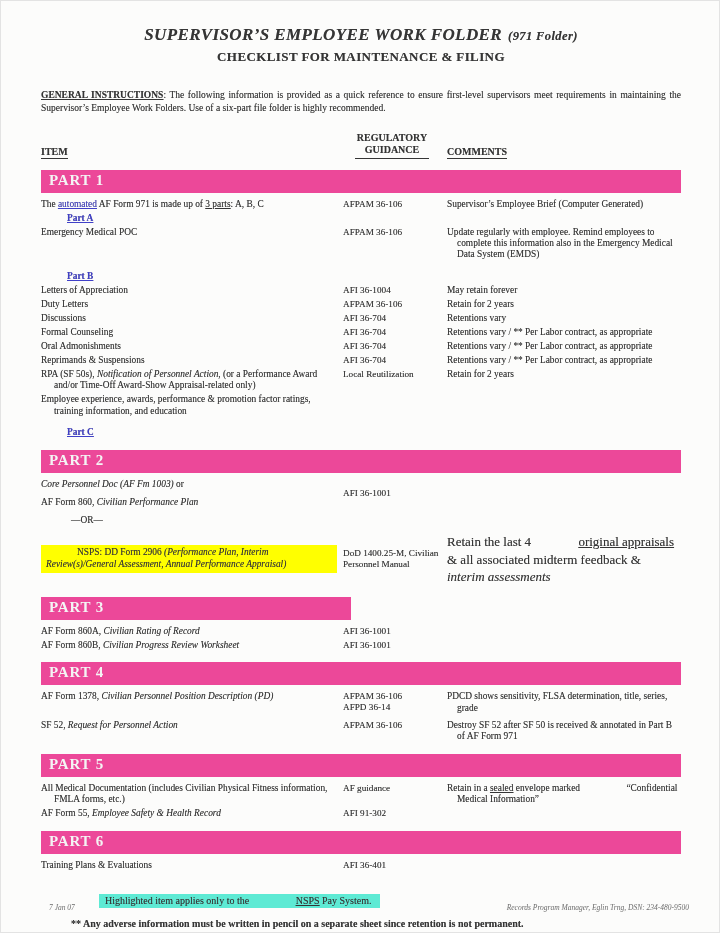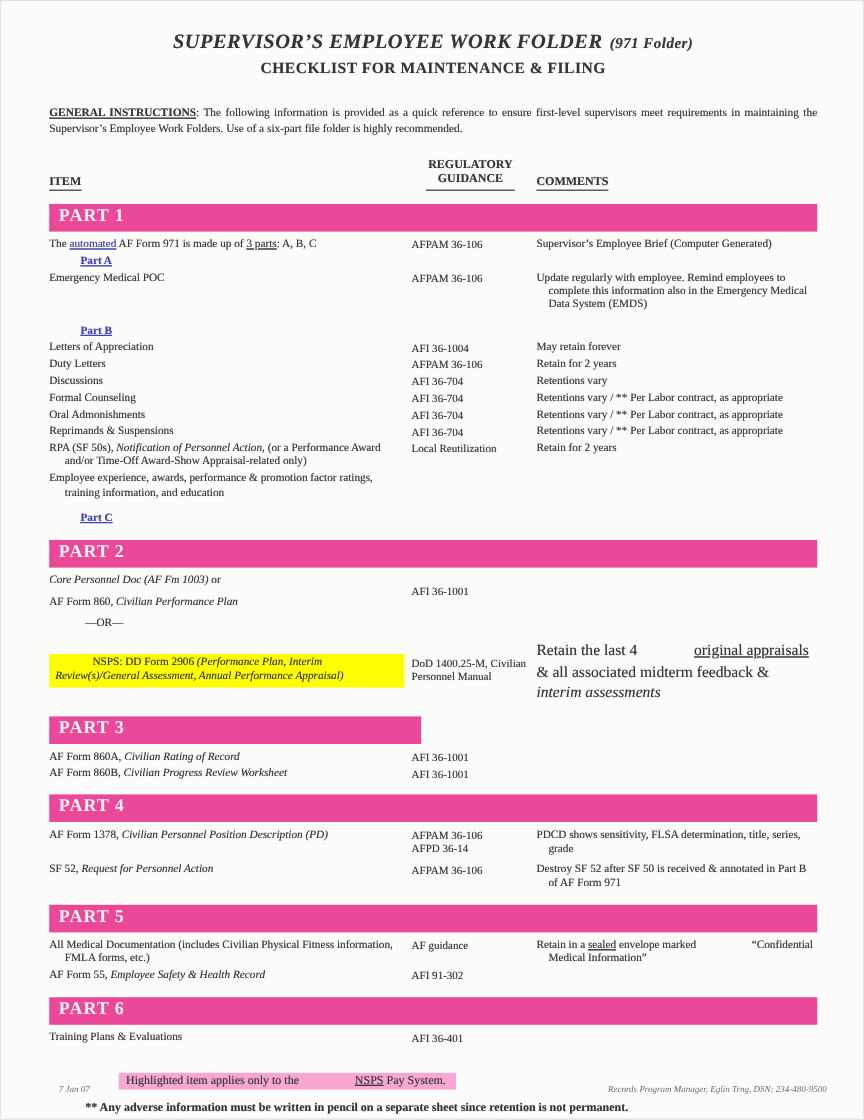--- a/index.html
+++ b/index.html
@@ -35,21 +35,21 @@
   .b{font-weight:normal;margin-left:44px;}
   .em{font-style:italic;}
   .mt6{margin-top:6px;}
   .mt10{margin-top:10px;}
   .p2-line2{margin-top:7px;}
   .p2-guid1{padding-top:9px;}
   .or-div{margin:4px 0 4px 30px;}
   .nsps-box{background:#ffff00;padding:2px 5px 3px 5px;width:296px;box-sizing:border-box;}
   .rowB{align-items:center;}
   .comments-center{font-size:13px;line-height:1.35;}
-  .hl-note{display:inline-block;background:#f9a8d4;font-size:10px;padding:1px 8px 2px 6px;margin:20px 0 0 58px;}
+  .hl-note{display:inline-block;background:#5eead4;font-size:10px;padding:1px 8px 2px 6px;margin:20px 0 0 58px;}
   .adverse{font-size:10px;font-weight:bold;margin:10px 0 0 30px;}
   .footer{position:absolute;left:48px;right:30px;bottom:20px;display:flex;
     justify-content:space-between;font-size:7.5px;color:#6b6b6b;font-style:italic;text-shadow:none;align-items:flex-end;}
 </style>
 </head>
 <body>
 
 <div class="page">
   <div class="content">
 

